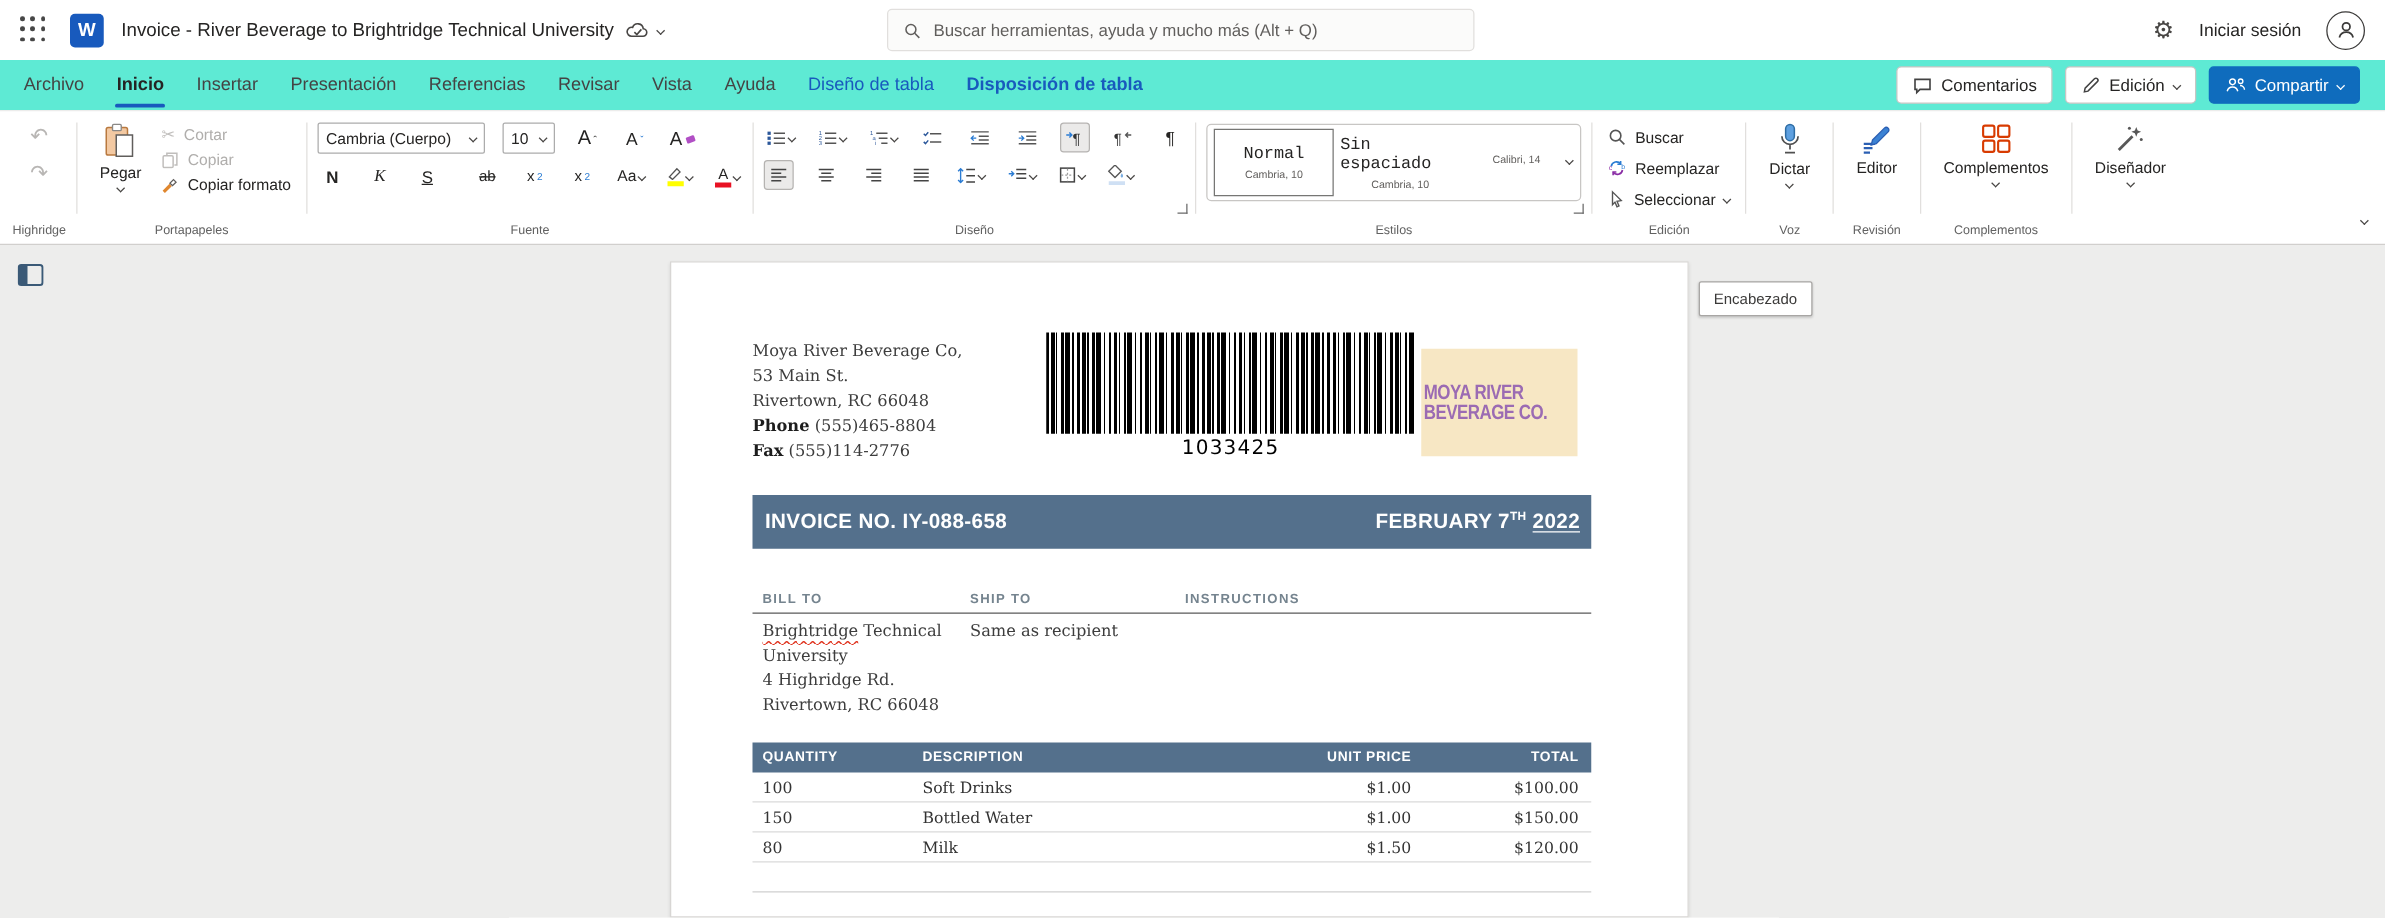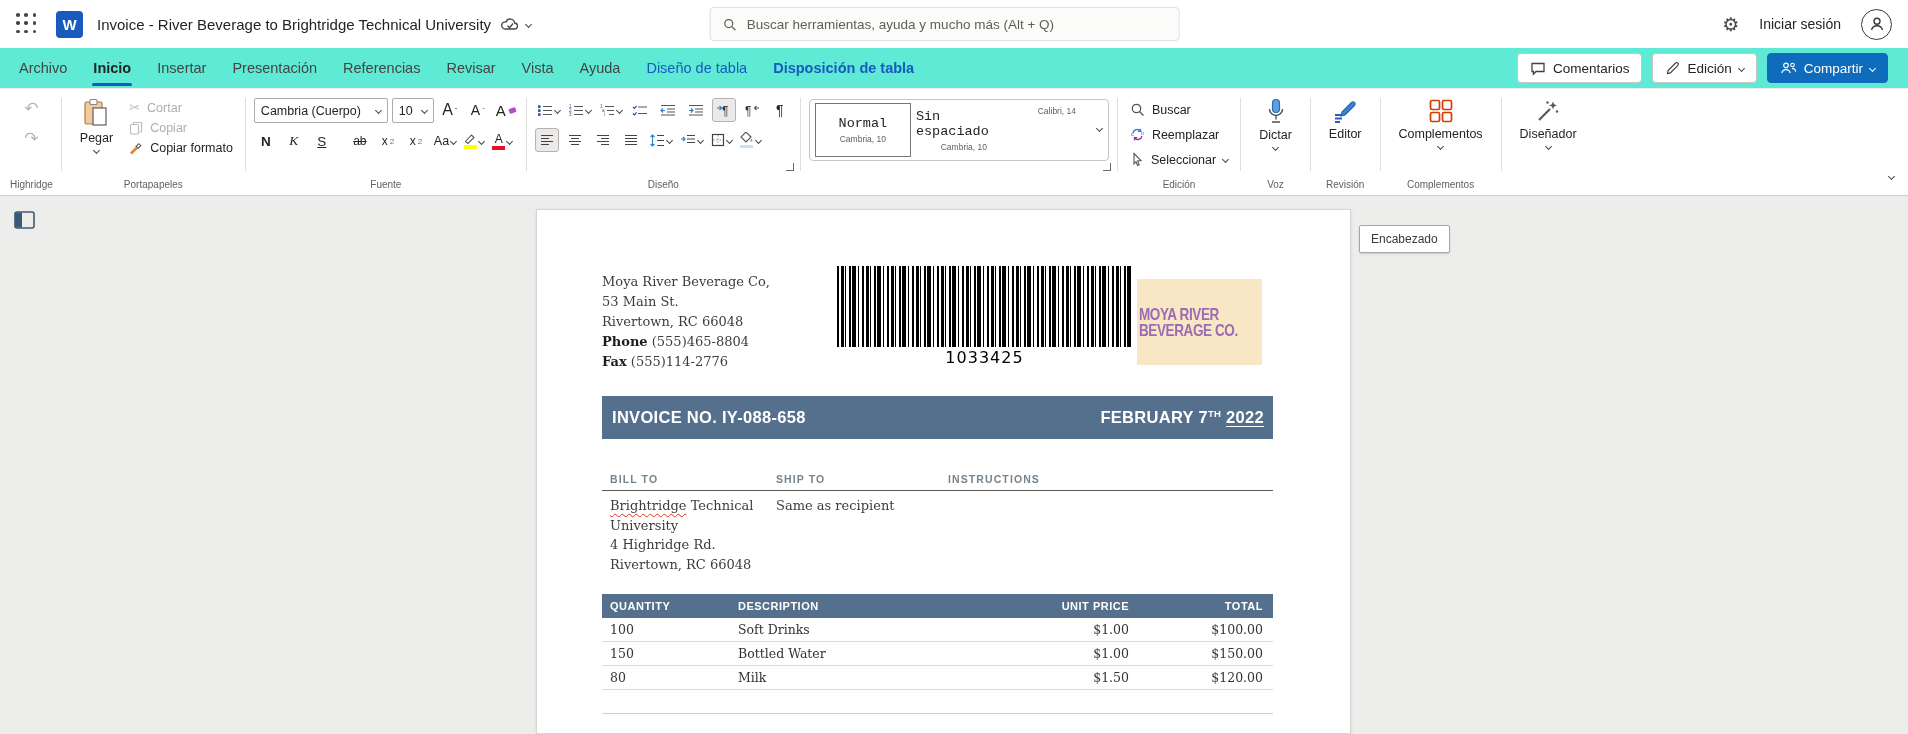--- a/index.html
+++ b/index.html
@@ -42,21 +42,21 @@
   .launcher { position:absolute; right:2px; bottom:24px; width:8px; height:8px; border-right:1.4px solid #6a6a6a; border-bottom:1.4px solid #6a6a6a; cursor:pointer; }
   .chev { display:inline-block; width:5px; height:5px; border-right:1.3px solid #484644; border-bottom:1.3px solid #484644; transform:rotate(45deg); }
   .chev.w { border-color:#fff; }
   .iconbtn { width:30px; height:28px; background:none; border:none; display:flex; align-items:center; justify-content:center; font-size:17px; cursor:pointer; color:#b8b6b4; }
   .col-center { flex-direction:column; align-items:center; justify-content:flex-start; gap:2px; display:flex; }
   .bigbtn { background:none; border:none; display:flex; flex-direction:column; align-items:center; gap:3px; padding:4px 10px; font-size:12.5px; color:#252423; cursor:pointer; font-family:inherit; }
   .clipcol { display:flex; flex-direction:column; gap:2px; margin-left:2px; margin-top:4px; }
   .smallbtn { background:none; border:none; display:flex; align-items:center; gap:7px; font-size:12.5px; color:#252423; cursor:pointer; padding:2px 4px; font-family:inherit; }
   .smallbtn.disabled { color:#b0aeac; }
   .fontgrid { display:flex; flex-direction:column; gap:6px; padding-top:4px; }
-  .frow { display:flex; align-items:flex-start; gap:4px; }
+  .frow { display:flex; align-items:flex-end; gap:14px; }
   .combo { border:1px solid #acacac; border-radius:2px; height:25px; background:#fff; display:flex; align-items:center; justify-content:space-between; padding:0 6px; font-size:12.5px; color:#252423; cursor:pointer; }
   .combo.name { width:134px; }
   .combo.size { width:42px; }
   .fbtn { min-width:24px; height:24px; background:none; border:none; display:flex; align-items:center; justify-content:center; font-size:13.5px; color:#252423; cursor:pointer; gap:2px; font-family:inherit; padding:0 2px; }
   .fbtn.sel { background:#ebeae9; border:1px solid #b5b3b1; border-radius:3px; }
   .stack { display:flex; flex-direction:column; align-items:center; line-height:1; }
   .colorbar { width:13px; height:3.5px; margin-top:1.5px; }
   .gallery { border:1px solid #c8c6c4; border-radius:4px; height:62px; display:flex; align-items:center; overflow:hidden; width:300px; position:relative; background:#fff; }
   .stylebox { width:96px; height:54px; margin-left:5px; display:flex; flex-direction:column; align-items:center; justify-content:center; cursor:pointer; flex:none; }
   .stylebox.sel { border:1.5px solid #767674; background:#fff; }
@@ -393,28 +393,29 @@
     <div class="rcontent" style="padding-top:5px;">
       <div class="gallery">
         <div class="stylebox sel">
           <span class="stylename">Normal</span>
           <span class="stylesub">Cambria, 10</span>
         </div>
         <div class="stylebox">
           <span class="stylename">Sin espaciado</span>
           <span class="stylesub">Cambria, 10</span>
         </div>
-        <div class="stylebox" style="width:80px;justify-content:flex-start;padding-bottom:10px;">
+        <div class="stylebox" style="width:80px;justify-content:center;padding-bottom:10px;">
           <span class="stylename"></span>
           <span class="stylesub">Calibri, 14</span>
         </div>
         <span class="chev gallerychev"></span>
       </div>
     </div>
     <span class="launcher"></span>
+    <div class="glabel">Estilos</div>
   </div>
   <div class="vsep"></div>
 
   <div class="rgroup">
     <div class="rcontent editcol">
       <button class="smallbtn">
         <svg width="15" height="15" viewBox="0 0 15 15">
             <circle cx="6.5" cy="6.5" r="4.2" fill="none" stroke="#555" stroke-width="1.3"></circle>
             <path d="M9.7 9.7 L13.5 13.5" stroke="#555" stroke-width="1.3"></path>
           </svg>

